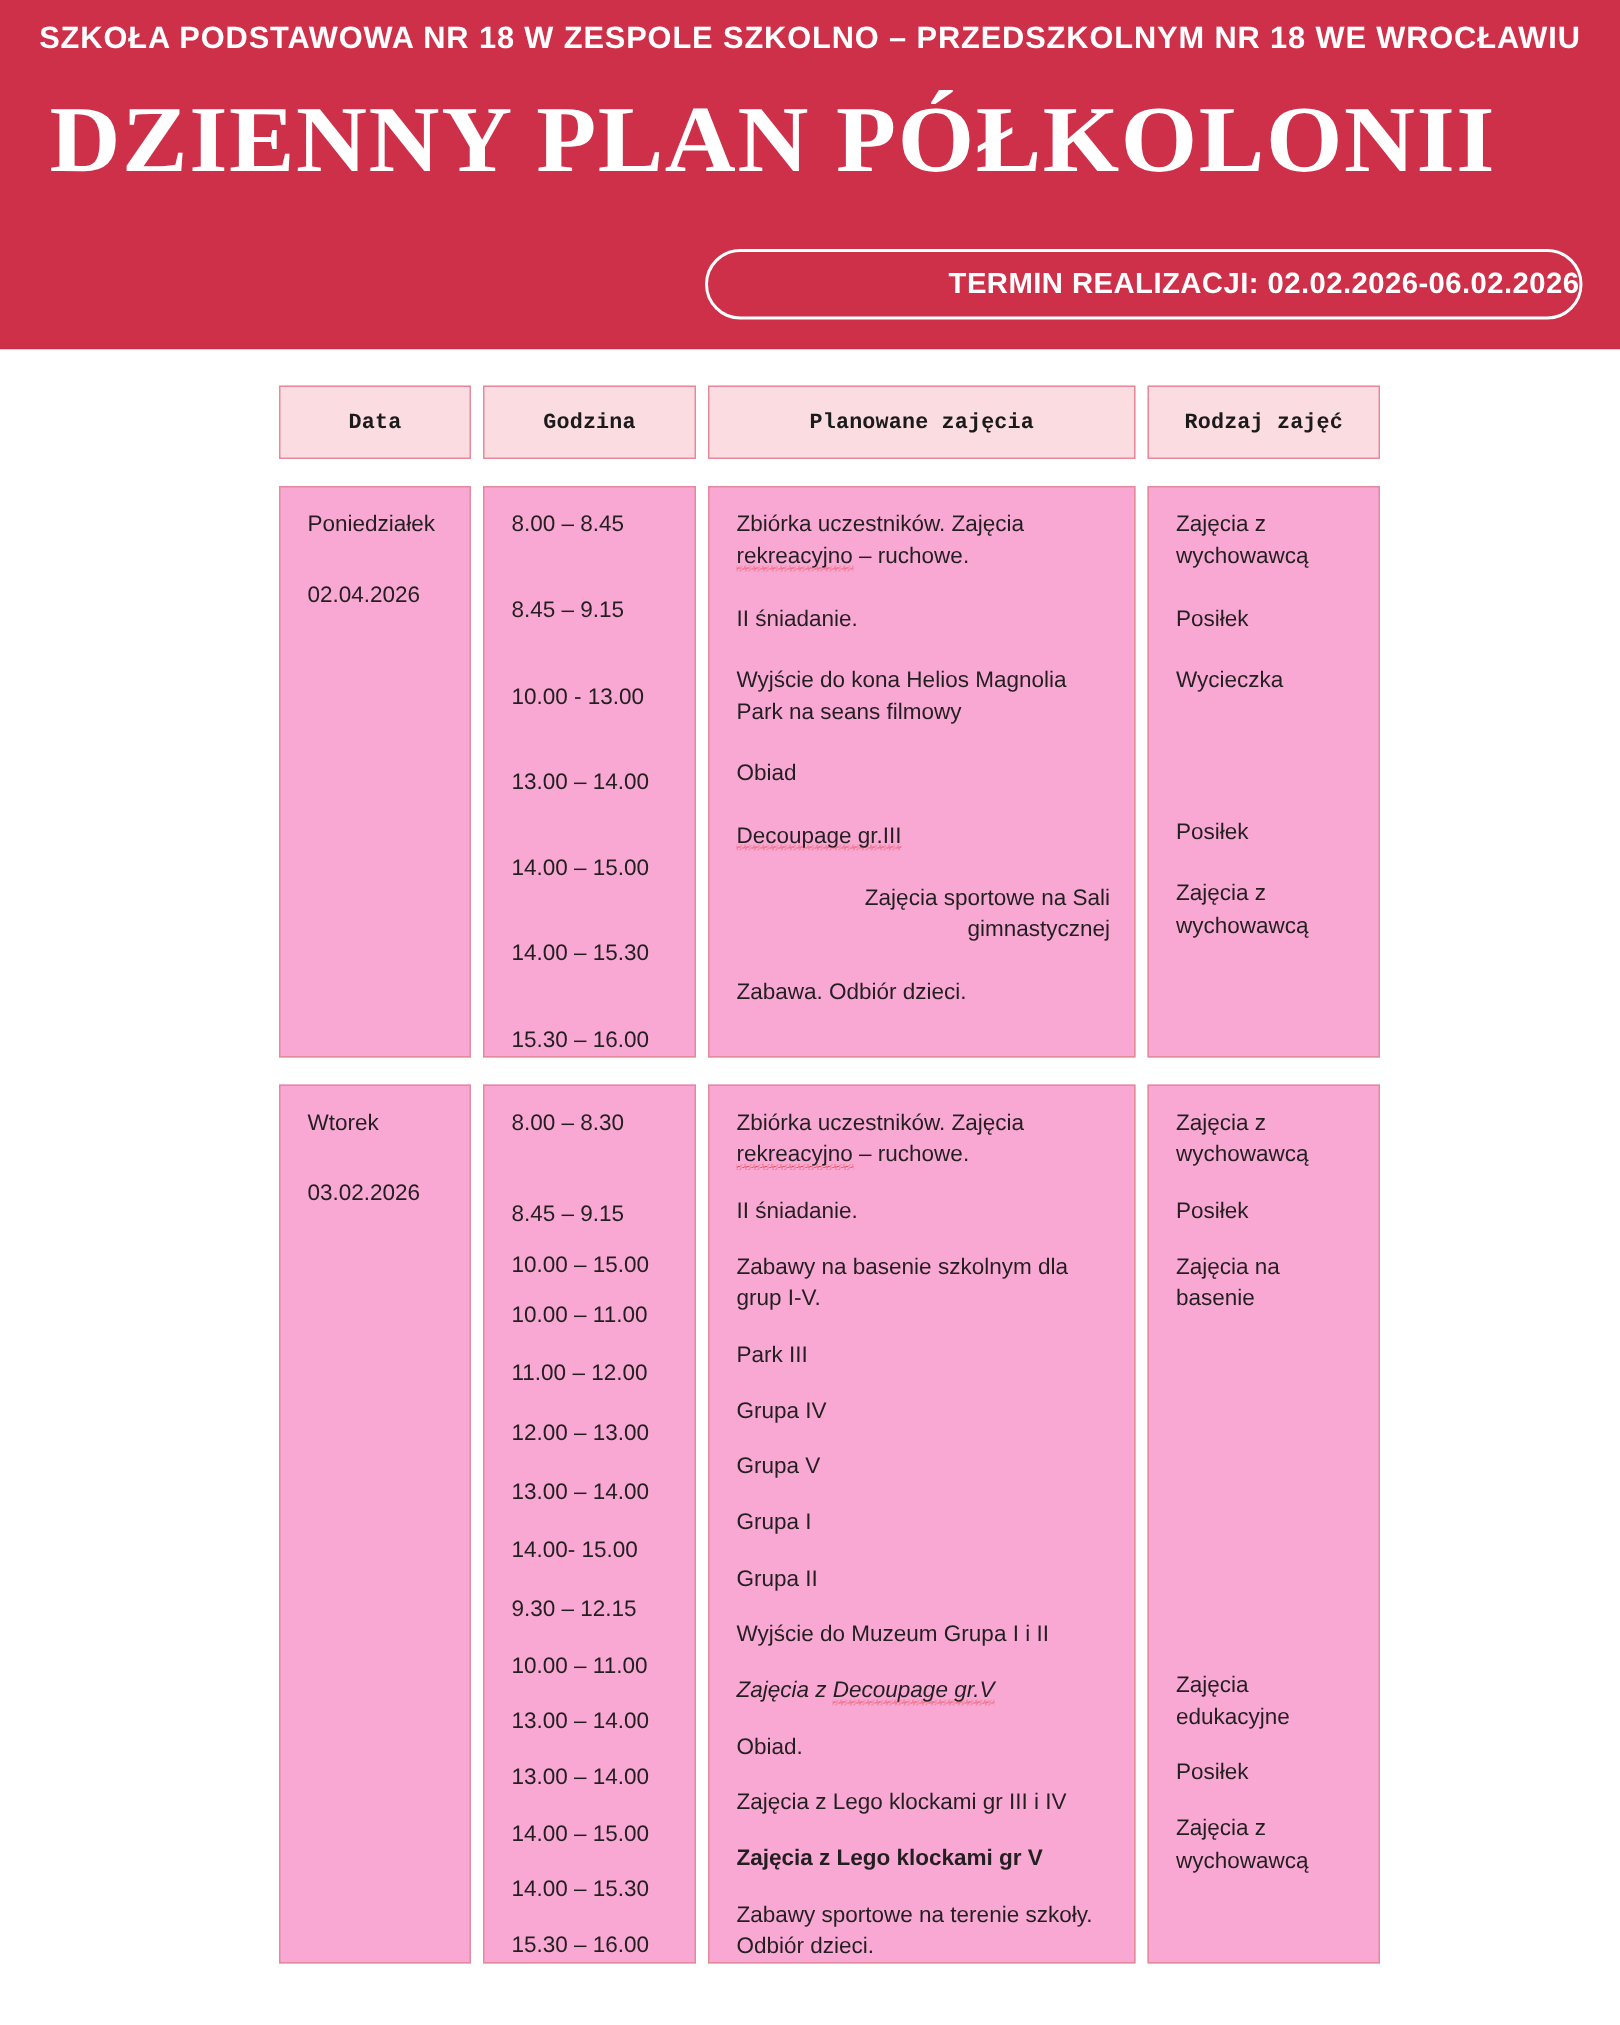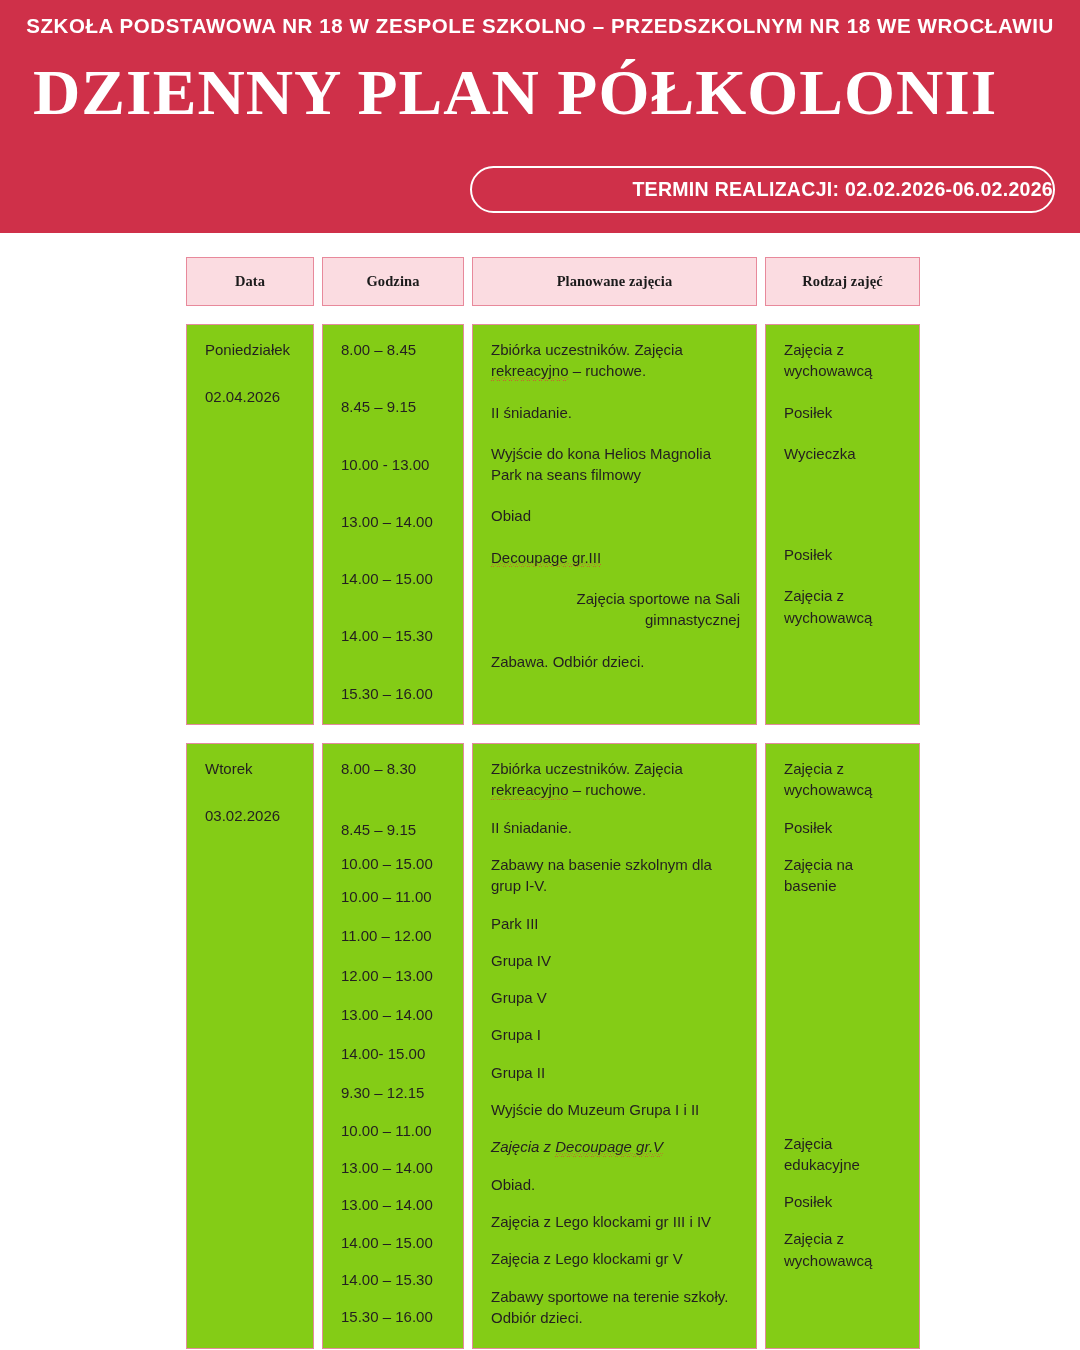--- a/index.html
+++ b/index.html
@@ -94,41 +94,41 @@
   .row {
     display: flex;
     align-items: stretch;
     gap: 8px;
   }
   .row + .row { margin-top: 18px; }
 
   .cell {
     box-sizing: border-box;
     border: 1.5px solid #E48A9C;
-    background: #84cc16;
-    padding: 14px 16px 20px 18px;
+    background: #f9a8d4;
+    padding: 14px 16px 0 18px;
     position: relative;
   }
   .c-data    { width: 128px; flex: 0 0 128px; }
   .c-godz    { width: 142px; flex: 0 0 142px; }
   .c-zajecia { width: 285px; flex: 0 0 285px; }
   .c-rodzaj  { width: 155px; flex: 0 0 155px; }
 
   
   .row-head .cell {
     background: #FBDCE1;
     border: 1.5px solid #E8899B;
     height: 49px;
     padding: 0;
     display: flex;
     align-items: center;
     justify-content: center;
   }
   .head-label {
-    font-family: Liberation Serif, serif;
+    font-family: Liberation Mono, monospace;
     font-weight: bold;
     font-size: 14.5px;
     color: #1b1b1b;
     letter-spacing: 0.1px;
   }
 
   
   .txt {
     font-family: "Liberation Sans", sans-serif;
     font-size: 15px;
@@ -236,21 +236,21 @@
           <div class="txt item" style="margin-bottom: 16px;">Zabawy na basenie szkolnym dla<br>grup I-V.</div>
           <div class="txt item" style="margin-bottom: 16px;">Park III</div>
           <div class="txt item" style="margin-bottom: 16px;">Grupa IV</div>
           <div class="txt item" style="margin-bottom: 16px;">Grupa V</div>
           <div class="txt item" style="margin-bottom: 16px;">Grupa I</div>
           <div class="txt item" style="margin-bottom: 16px;">Grupa II</div>
           <div class="txt item" style="margin-bottom: 16px;">Wyjście do Muzeum Grupa I i II</div>
           <div class="txt item" style="margin-bottom: 16px; font-style: italic;">Zajęcia z <span class="sq">Decoupage gr.V</span></div>
           <div class="txt item" style="margin-bottom: 16px;">Obiad.</div>
           <div class="txt item" style="margin-bottom: 16px;">Zajęcia z Lego klockami gr III i IV</div>
-          <div class="txt item" style="margin-bottom: 16px;">Zajęcia z Lego klockami gr  V</div>
+          <div class="txt item" style="margin-bottom: 16px; font-weight: bold;">Zajęcia z Lego klockami gr  V</div>
           <div class="txt item" style="margin-bottom: 0px;">Zabawy sportowe  na terenie szkoły.<br>Odbiór dzieci.</div>
         </div>
         <div class="cell c-rodzaj">
           <div class="txt item" style="margin-bottom: 16px;">Zajęcia z<br>wychowawcą</div>
           <div class="txt item" style="margin-bottom: 16px;">Posiłek</div>
           <div class="txt item" style="margin-bottom: 236px;">Zajęcia na basenie</div>
           <div class="txt item" style="margin-bottom: 16px;">Zajęcia<br>edukacyjne</div>
           <div class="txt item" style="margin-bottom: 16px;">Posiłek</div>
           <div class="txt item" style="margin-bottom: 0px;">Zajęcia z<br>wychowawcą</div>
         </div>

